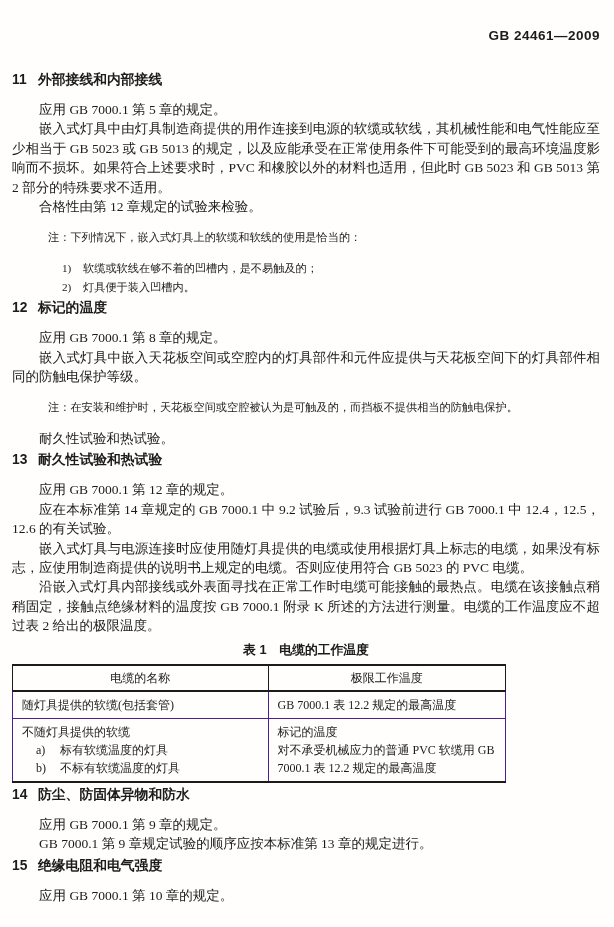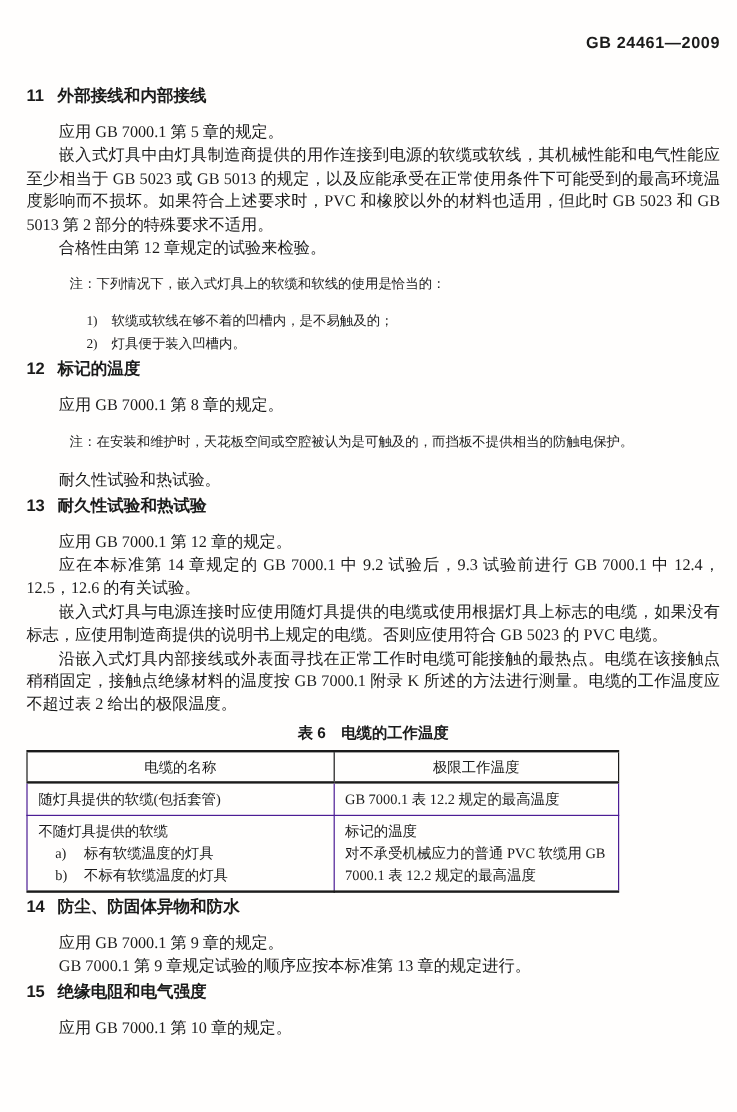--- a/index.html
+++ b/index.html
@@ -1,21 +1,21 @@
 <!DOCTYPE html>
 <html><head>
 <meta charset="utf-8">
 <style>
   html, body { margin: 0; padding: 0; background: #ffffff; }
   .page {
     width: 614px; height: 927px; box-sizing: border-box;
     background: #fffefd; color: #1b1b1b;
     font-family: "Liberation Serif", "DejaVu Serif", serif;
     font-size: 13.5px; overflow: hidden;
-    padding: 28px 14px 0 22px;
+    padding: 28px 14px 0 12px;
   }
   .doc-number {
     text-align: right; margin: 0 0 28px 0;
     font-family: "Liberation Sans", "DejaVu Sans", sans-serif;
     font-weight: bold; font-size: 13.5px; letter-spacing: 0.5px;
   }
   .sec-heading {
     display: flex; margin: 3px 0 11px 0; line-height: 18px;
     font-family: "Liberation Sans", "DejaVu Sans", sans-serif;
     font-weight: bold; font-size: 13.8px;
@@ -79,37 +79,38 @@
       </p>
     </div>
   </div>
 
   <div>
     <h2 class="sec-heading">
       <span class="sec-num">12</span>
       <span class="sec-title">标记的温度</span>
     </h2>
     <p class="body-p">应用 GB 7000.1 第 8 章的规定。</p>
+    <p class="body-p">嵌入式灯具中嵌入天花板空间或空腔内的灯具部件和元件应提供与天花板空间下的灯具部件相同的防触电保护等级。</p>
     <div class="note-block">
       <p class="note-lead">注：在安装和维护时，天花板空间或空腔被认为是可触及的，而挡板不提供相当的防触电保护。</p>
     </div>
     <p class="body-p">耐久性试验和热试验。</p>
   </div>
 
   <div>
     <h2 class="sec-heading">
       <span class="sec-num">13</span>
       <span class="sec-title">耐久性试验和热试验</span>
     </h2>
     <p class="body-p">应用 GB 7000.1 第 12 章的规定。</p>
     <p class="body-p">应在本标准第 14 章规定的 GB 7000.1 中 9.2 试验后，9.3 试验前进行 GB 7000.1 中 12.4，12.5，12.6 的有关试验。</p>
     <p class="body-p">嵌入式灯具与电源连接时应使用随灯具提供的电缆或使用根据灯具上标志的电缆，如果没有标志，应使用制造商提供的说明书上规定的电缆。否则应使用符合 GB 5023 的 PVC 电缆。</p>
     <p class="body-p">沿嵌入式灯具内部接线或外表面寻找在正常工作时电缆可能接触的最热点。电缆在该接触点稍稍固定，接触点绝缘材料的温度按 GB 7000.1 附录 K 所述的方法进行测量。电缆的工作温度应不超过表 2 给出的极限温度。</p>
 
-    <p class="tbl-caption">表 6　电缆的工作温度</p>
+    <p class="tbl-caption">表 1　电缆的工作温度</p>
     <table class="std">
       <thead>
         <tr>
           <th style="width:50%">电缆的名称</th>
           <th>极限工作温度</th>
         </tr>
       </thead>
       <tbody>
         <tr>
           <td>随灯具提供的软缆(包括套管)</td>

